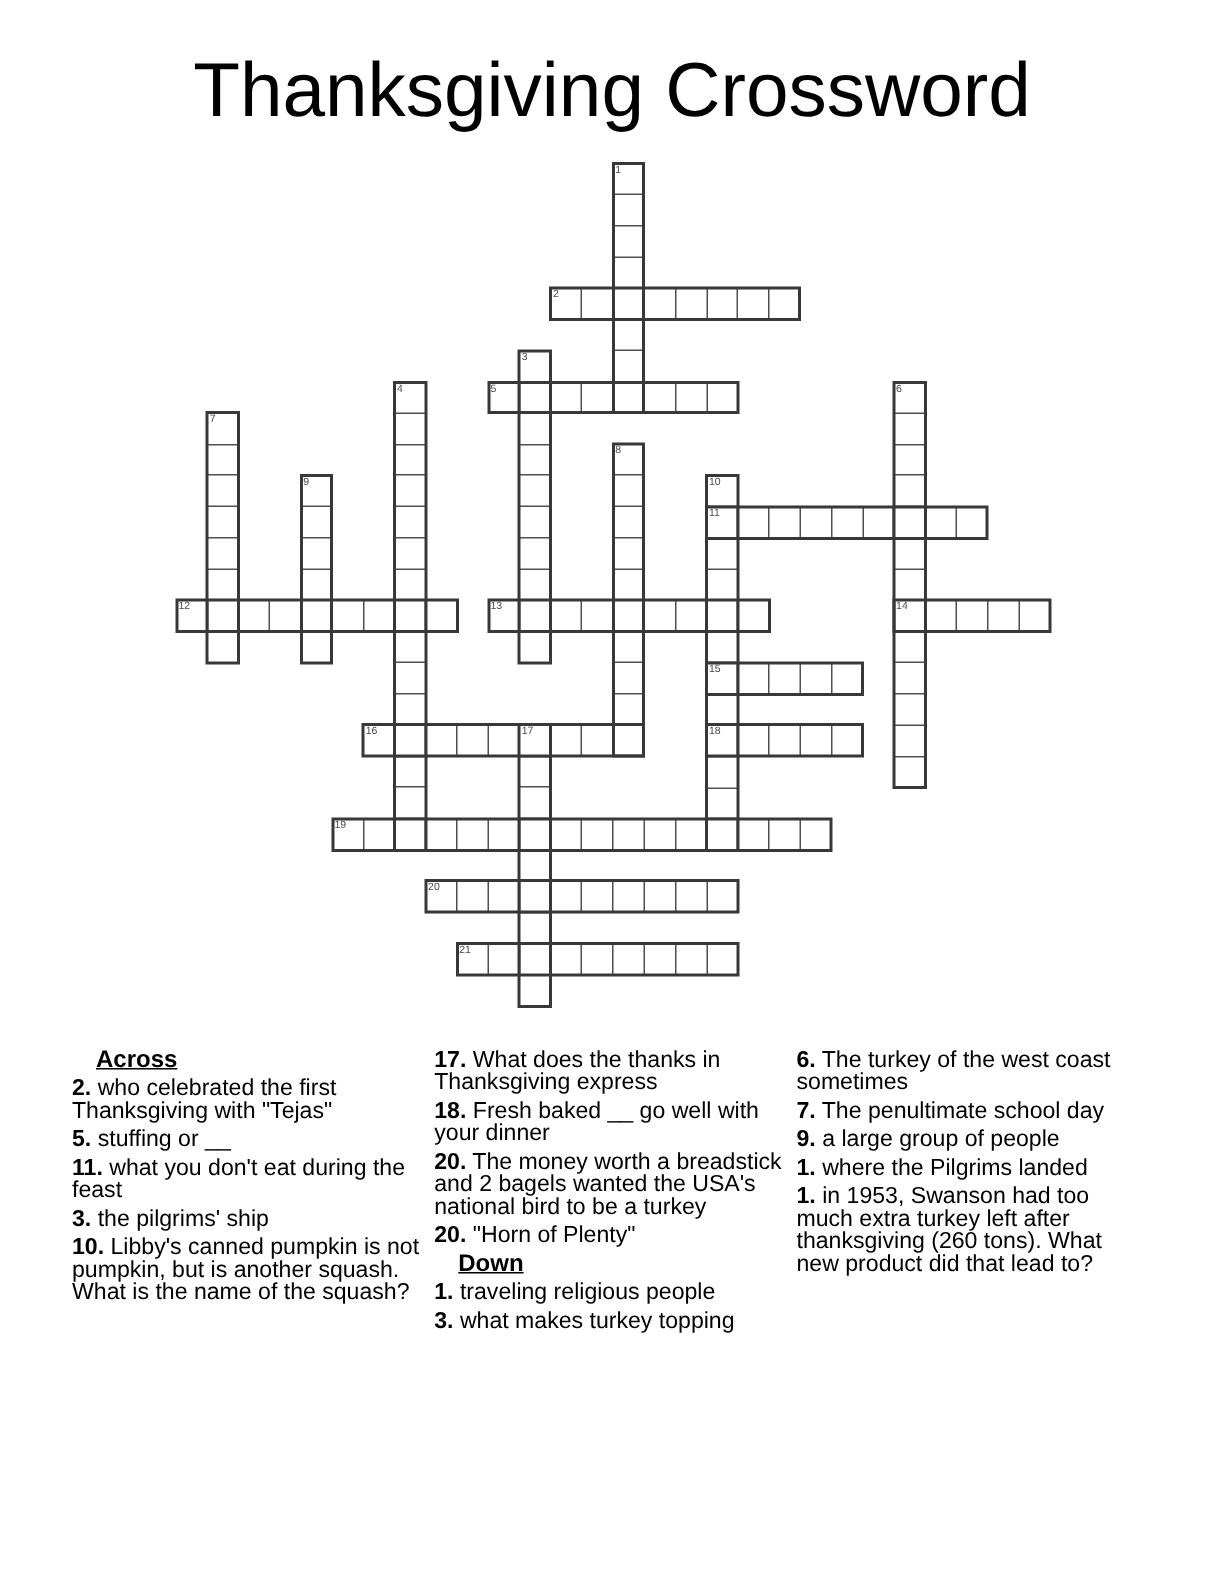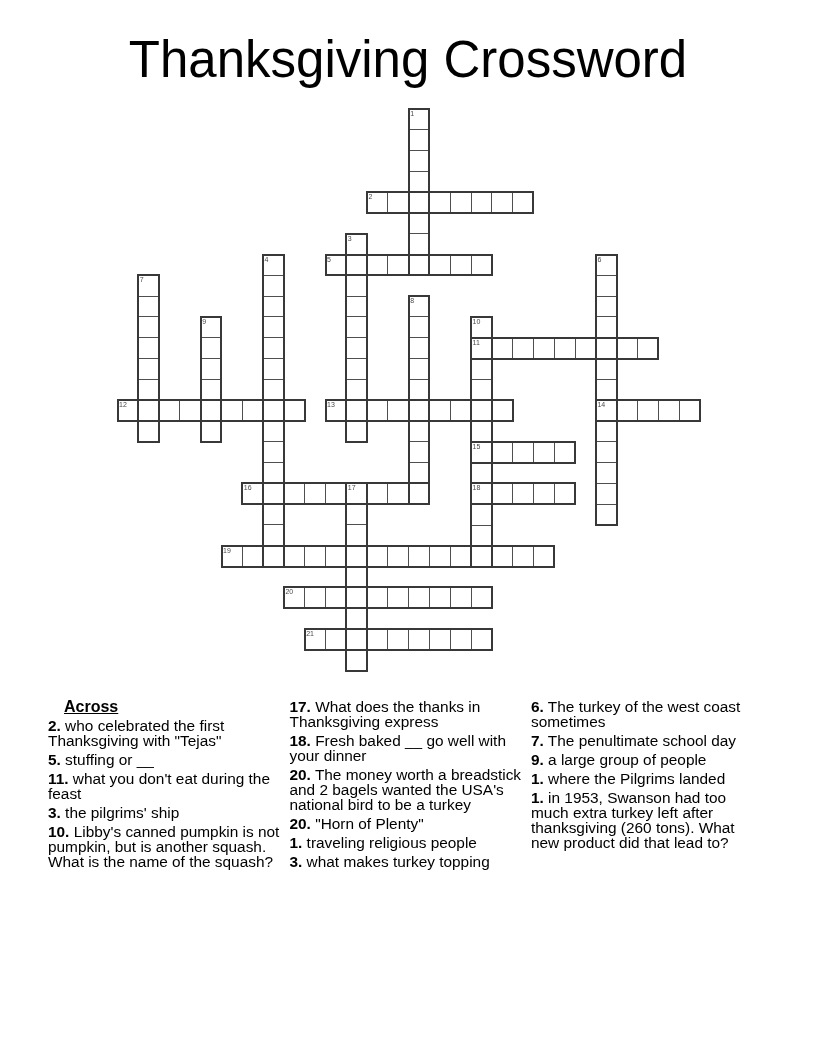--- a/index.html
+++ b/index.html
@@ -345,20 +345,21 @@
         <p class="clue"><span class="clue-num">5.</span> stuffing or __</p>
         <p class="clue"><span class="clue-num">11.</span> what you don't eat during the feast</p>
         <p class="clue"><span class="clue-num">3.</span> the pilgrims' ship</p>
         <p class="clue"><span class="clue-num">10.</span> Libby's canned pumpkin is not pumpkin, but is another squash. What is the name of the squash?</p>
       </div>
     <div class="clue-col">
         <p class="clue"><span class="clue-num">17.</span> What does the thanks in Thanksgiving express</p>
         <p class="clue"><span class="clue-num">18.</span> Fresh baked __ go well with your dinner</p>
         <p class="clue"><span class="clue-num">20.</span> The money worth a breadstick and 2 bagels wanted the USA's national bird to be a turkey</p>
         <p class="clue"><span class="clue-num">20.</span> "Horn of Plenty"</p>
+        <div class="clue-header">Down</div>
         <p class="clue"><span class="clue-num">1.</span> traveling religious people</p>
         <p class="clue"><span class="clue-num">3.</span> what makes turkey topping</p>
       </div>
     <div class="clue-col">
         <p class="clue"><span class="clue-num">6.</span> The turkey of the west coast sometimes</p>
         <p class="clue"><span class="clue-num">7.</span> The penultimate school day</p>
         <p class="clue"><span class="clue-num">9.</span> a large group of people</p>
         <p class="clue"><span class="clue-num">1.</span> where the Pilgrims landed</p>
         <p class="clue"><span class="clue-num">1.</span> in 1953, Swanson had too much extra turkey left after thanksgiving (260 tons). What new product did that lead to?</p>
       </div>

